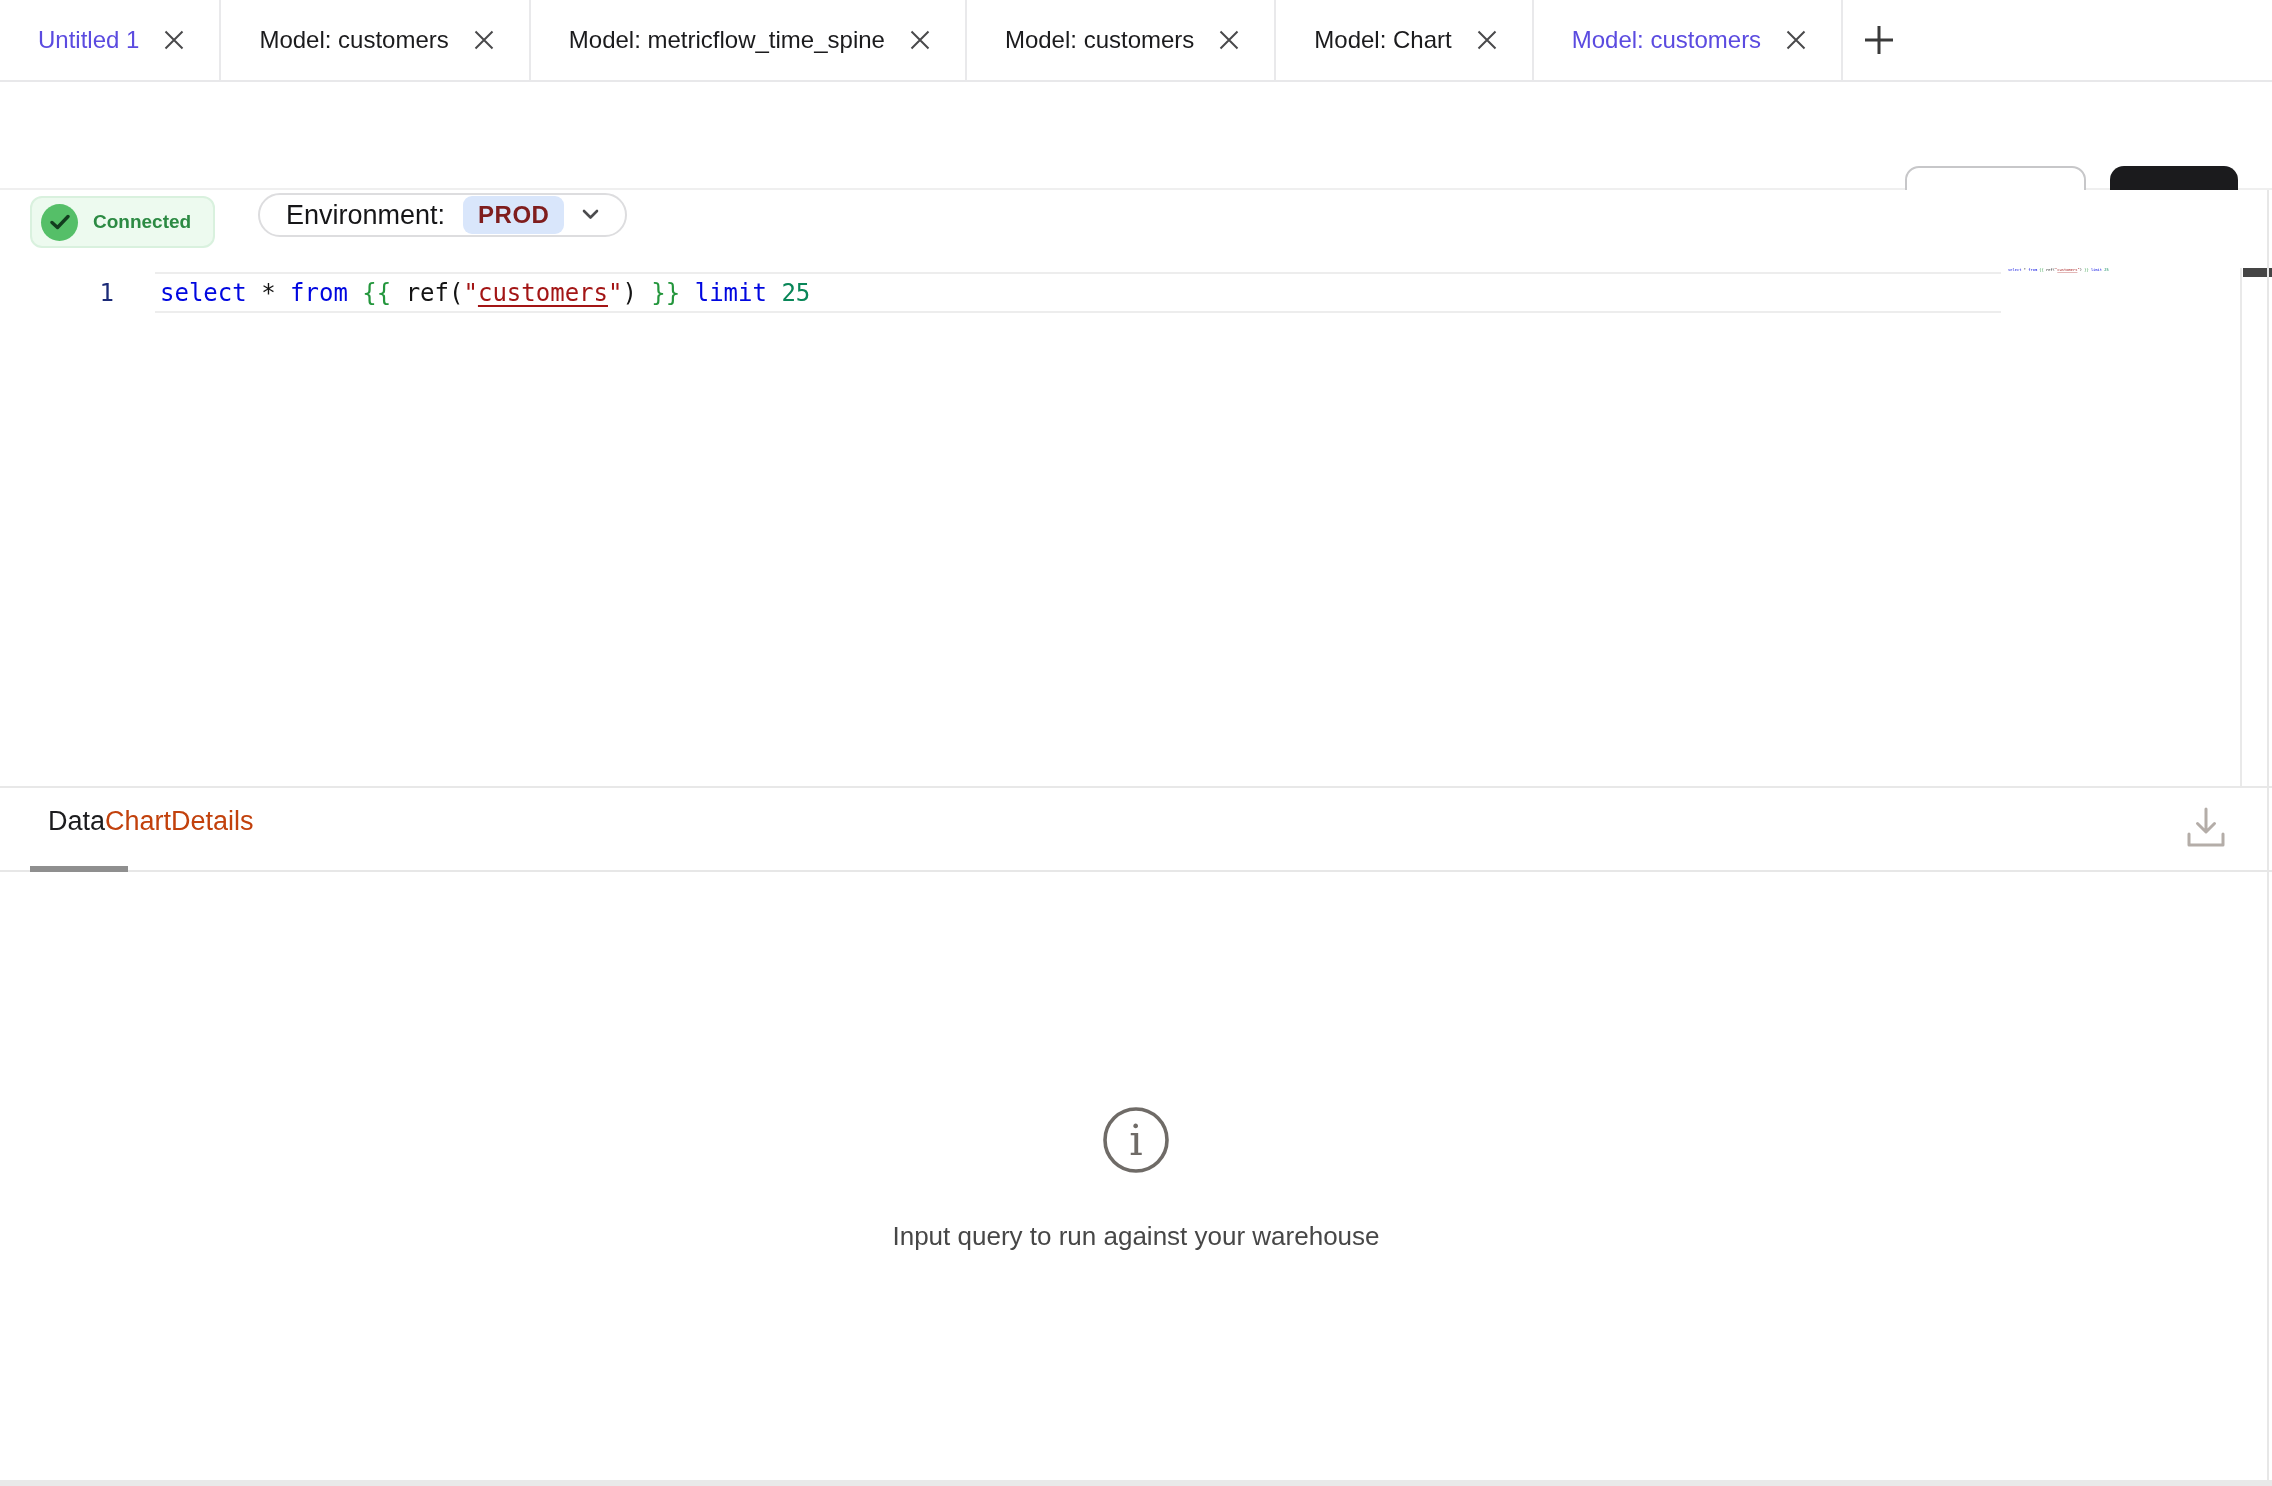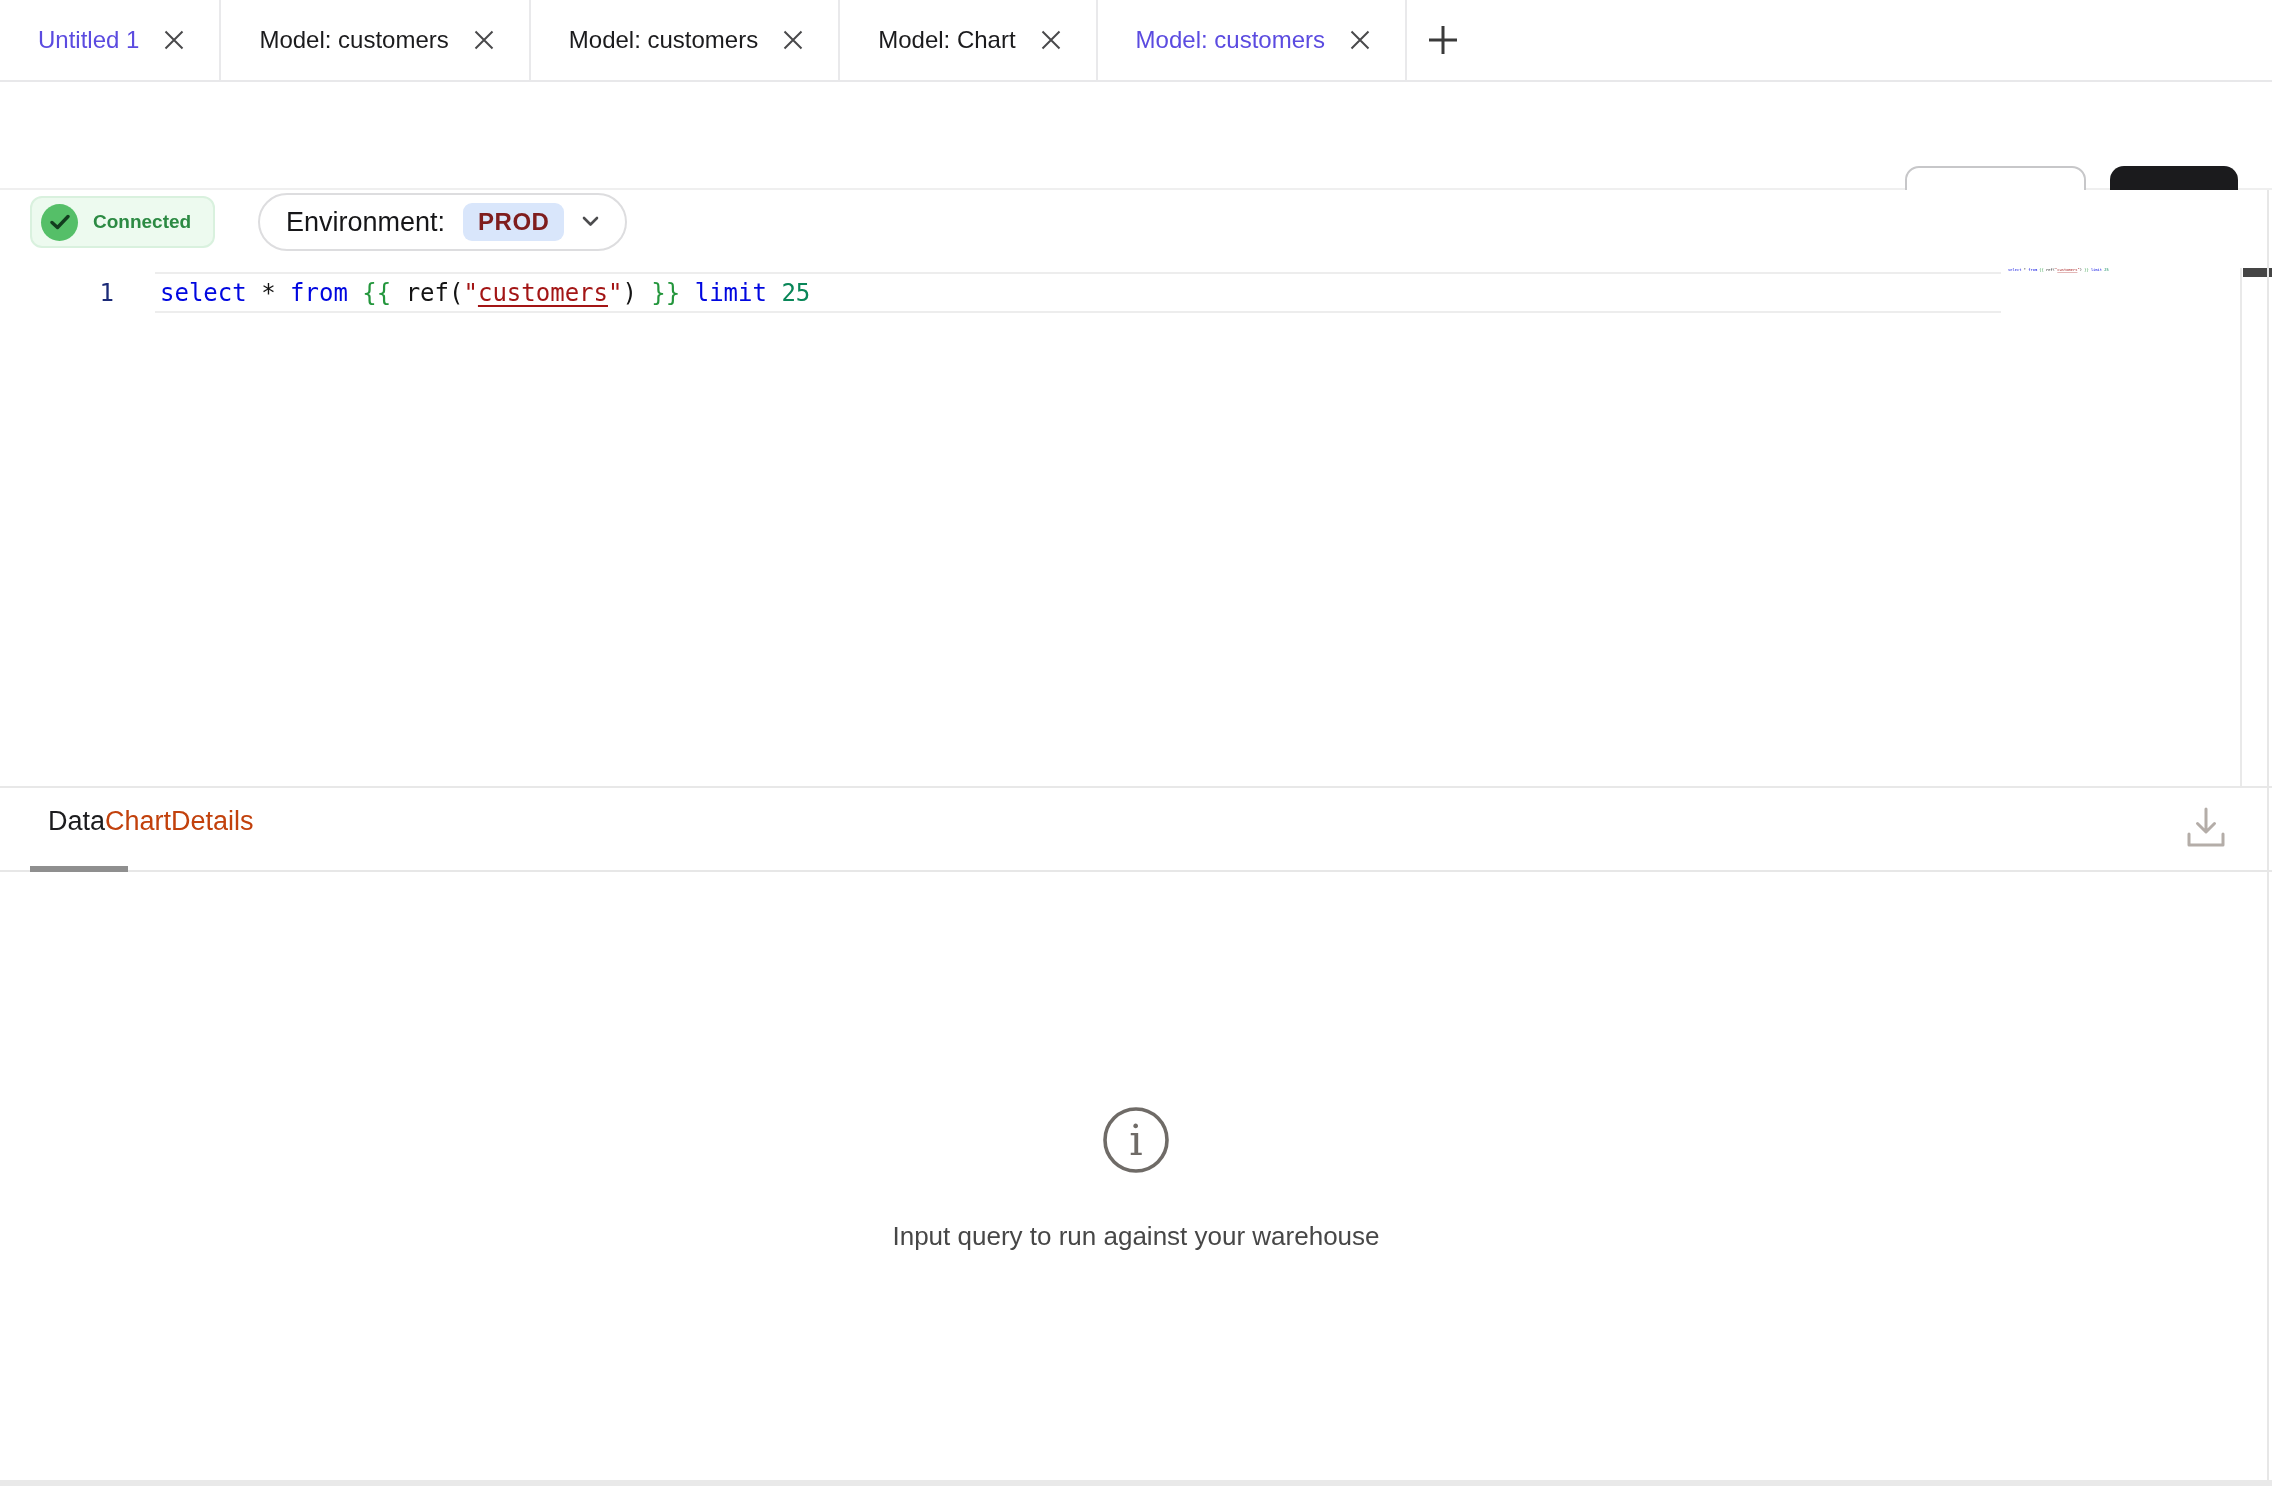--- a/index.html
+++ b/index.html
@@ -33,21 +33,21 @@
              display:flex; align-items:center; justify-content:center; gap:13px;
              font-size:27px; font-weight:600; color:#ffffff; font-family:inherit; }
 
   
   .connected-badge { position:absolute; left:30px; top:196px; height:52px;
                      background:#edfaef; border:2px solid #d9f1de; border-radius:12px;
                      display:flex; align-items:center; gap:15px; padding:0 22px 0 9px; }
   .connected-dot { width:37px; height:37px; border-radius:50%; background:#55bf68;
                    display:flex; align-items:center; justify-content:center; }
   .connected-text { font-size:19px; font-weight:600; color:#2c8a43; }
-  .env-pill { position:absolute; left:258px; top:193px; height:58px; background:#fff;
+  .env-pill { position:absolute; left:258px; top:193px; height:44px; background:#fff;
               border:2px solid #dddddf; border-radius:29px; cursor:pointer;
               display:flex; align-items:center; gap:18px; padding:0 26px; font-family:inherit; }
   .env-label { font-size:27px; color:#161618; }
   .env-value { background:#d9e6fb; color:#7f1d1d; font-size:24px; font-weight:600;
                border-radius:9px; padding:5px 15px; letter-spacing:0.5px; }
 
   
   .editor { position:absolute; left:0; top:190px; width:2272px; height:597px; background:#fff; }
   .line-number { position:absolute; left:84px; top:83px; width:30px; text-align:right;
                  font-family:"DejaVu Sans Mono", monospace; font-size:24px; color:#1b2a77; line-height:40px; }
@@ -106,20 +106,28 @@
         </div>
         <div class="tab">
           <span class="tab-label">Model: customers</span>
           <span class="tab-close">
             <svg width="24" height="24" viewBox="0 0 24 24" fill="none">
               <path d="M3.5 3.5 L20.5 20.5 M20.5 3.5 L3.5 20.5" stroke="#49494b" stroke-width="2"></path>
             </svg>
           </span>
         </div>
         <div class="tab">
+          <span class="tab-label">Model: metricflow_time_spine</span>
+          <span class="tab-close">
+            <svg width="24" height="24" viewBox="0 0 24 24" fill="none">
+              <path d="M3.5 3.5 L20.5 20.5 M20.5 3.5 L3.5 20.5" stroke="#49494b" stroke-width="2"></path>
+            </svg>
+          </span>
+        </div>
+        <div class="tab">
           <span class="tab-label">Model: customers</span>
           <span class="tab-close">
             <svg width="24" height="24" viewBox="0 0 24 24" fill="none">
               <path d="M3.5 3.5 L20.5 20.5 M20.5 3.5 L3.5 20.5" stroke="#49494b" stroke-width="2"></path>
             </svg>
           </span>
         </div>
         <div class="tab">
           <span class="tab-label">Model: Chart</span>
           <span class="tab-close">

